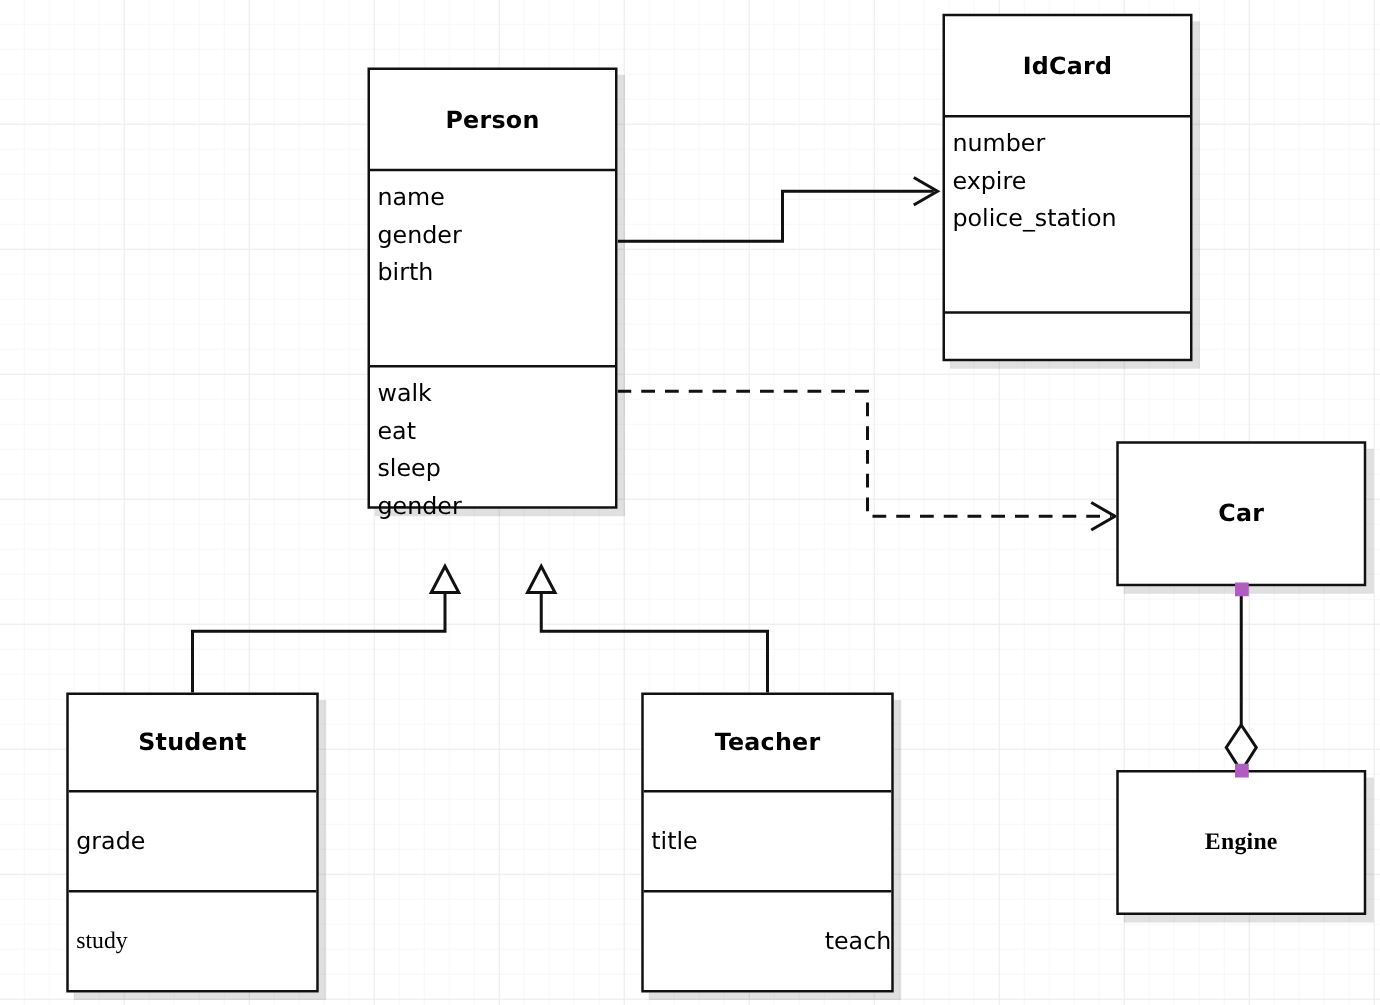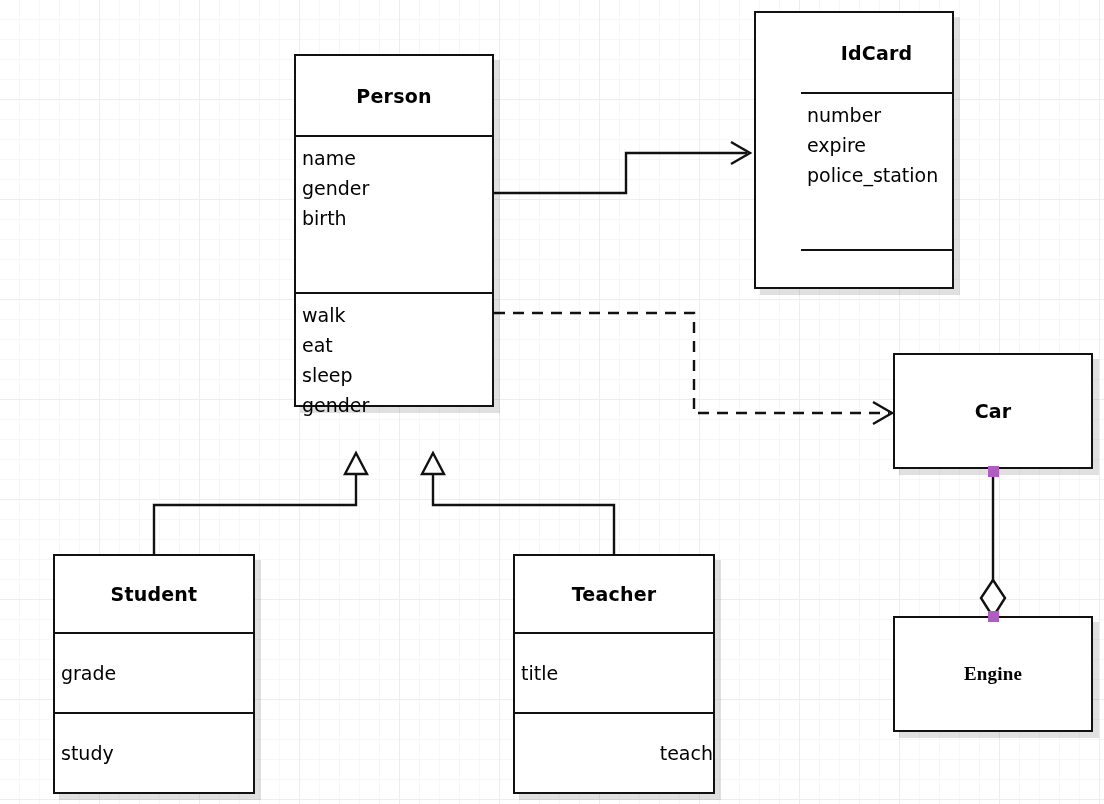--- a/index.html
+++ b/index.html
@@ -120,21 +120,21 @@
       <div class="member">birth</div>
     </div>
     <div class="compartment member-list" style="height:163px;">
       <div class="member">walk</div>
       <div class="member">eat</div>
       <div class="member">sleep</div>
       <div class="member">gender</div>
     </div>
   </div>
 
-  <div class="uml-class" style="left:754px; top:11px; width:200px; height:278px;padding-left:45px;">
+  <div class="uml-class" style="left:754px; top:11px; width:200px; height:278px;">
     <div class="compartment class-title" style="height:79px;">IdCard</div>
     <div class="compartment member-list" style="height:157px;">
       <div class="member">number</div>
       <div class="member">expire</div>
       <div class="member">police_station</div>
     </div>
     <div class="compartment member-list" style="height:38px;"></div>
   </div>
 
   <div class="uml-class" style="left:893px; top:353px; width:200px; height:116px;">
@@ -143,21 +143,21 @@
 
   <div class="uml-class" style="left:893px; top:616px; width:200px; height:116px;font-family:Liberation Serif, serif;">
     <div class="compartment class-title" style="height:112px;">Engine</div>
   </div>
 
   <div class="uml-class" style="left:53px; top:554px; width:202px; height:240px;">
     <div class="compartment class-title" style="height:76px;">Student</div>
     <div class="compartment member-center" style="height:80px;">
       <span>grade</span>
     </div>
-    <div class="compartment member-center" style="height:80px;">
+    <div class="compartment member-center" style="height:80px;font-family:Liberation Serif, serif;">
       <span>study</span>
     </div>
   </div>
 
   <div class="uml-class" style="left:513px; top:554px; width:202px; height:240px;">
     <div class="compartment class-title" style="height:76px;">Teacher</div>
     <div class="compartment member-center" style="height:80px;">
       <span>title</span>
     </div>
     <div class="compartment member-center" style="height:80px;justify-content:flex-end;">

